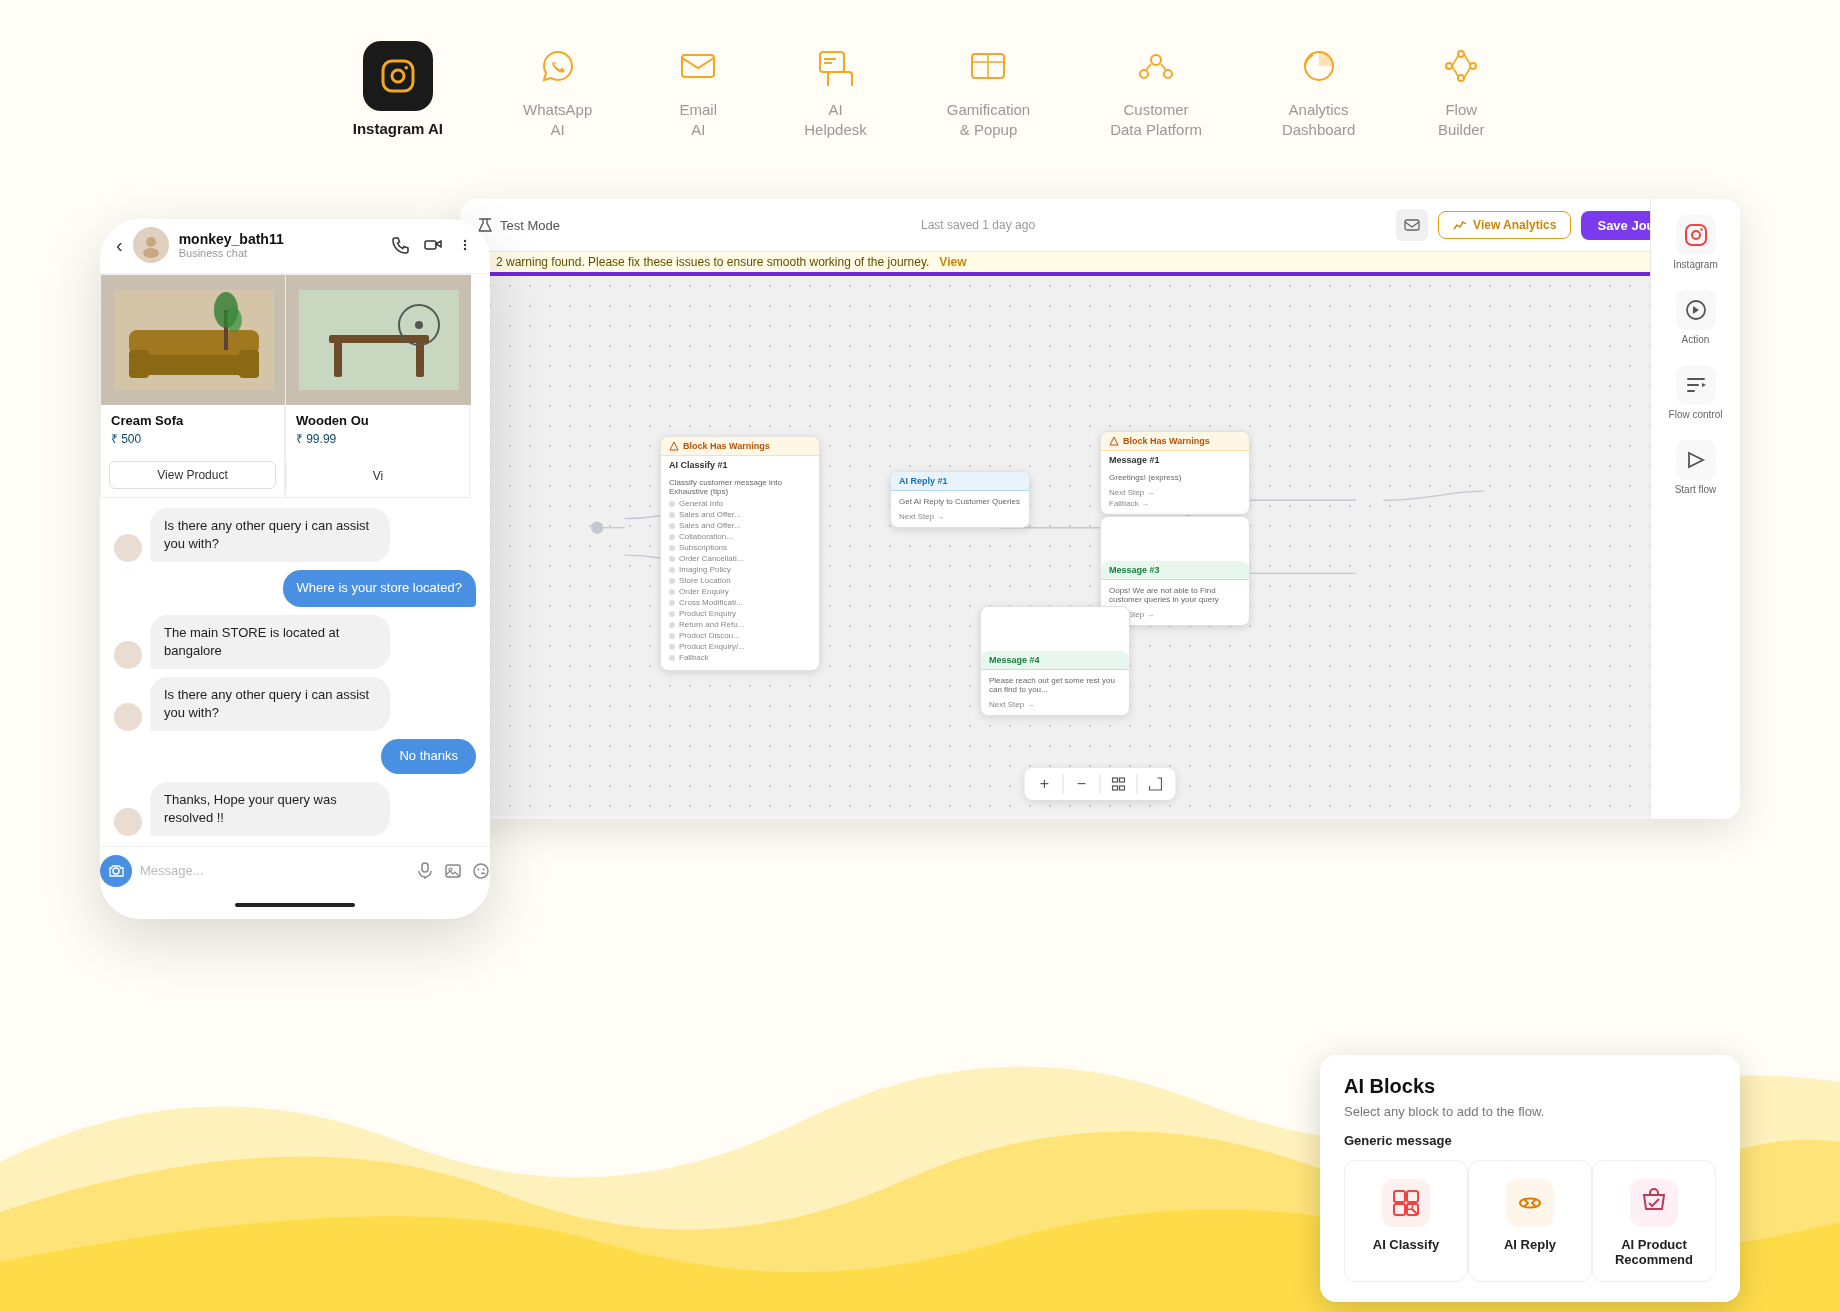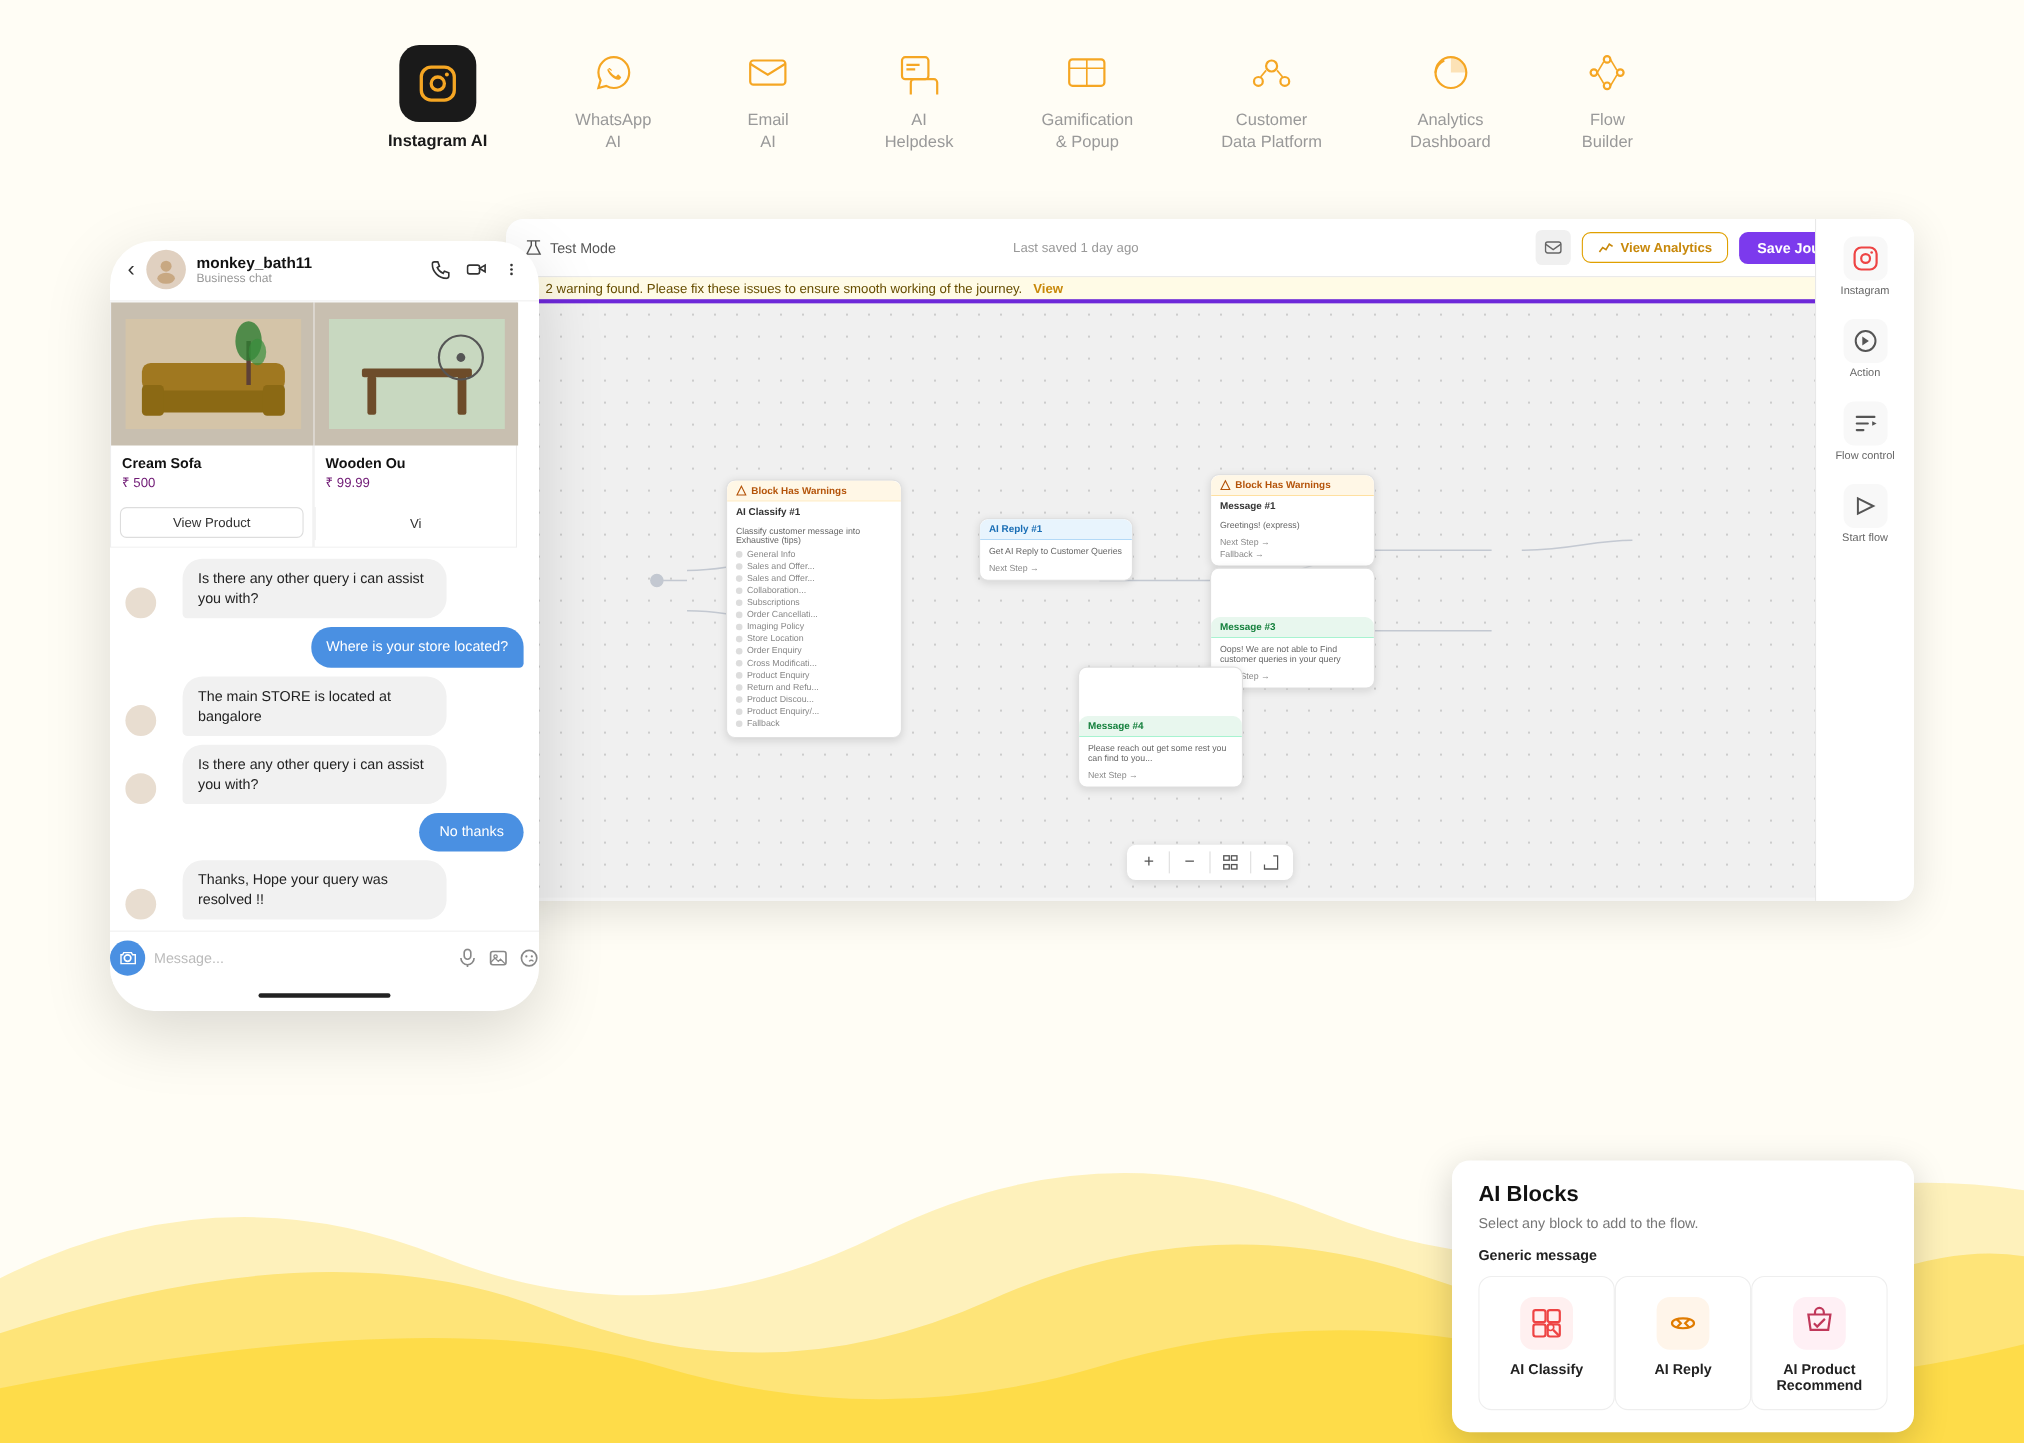--- a/index.html
+++ b/index.html
@@ -174,21 +174,21 @@
     .product-info {
       padding: 8px 10px;
     }
     .product-name {
       font-size: 13px;
       font-weight: 600;
       color: #111;
     }
     .product-price {
       font-size: 12px;
-      color: #701a75;
+      color: #0c4a6e;
       margin-top: 2px;
     }
     .view-btn {
       display: block;
       width: calc(100% - 16px);
       margin: 6px 8px 8px;
       padding: 6px;
       background: #fff;
       border: 1.5px solid #ddd;
       border-radius: 6px;
@@ -213,21 +213,21 @@
     
     .chat-area {
       padding: 10px 14px;
       display: flex;
       flex-direction: column;
       gap: 8px;
       background: #fff;
     }
     .msg-received {
       display: flex;
-      gap: 24px;
+      gap: 8px;
       align-items: flex-end;
     }
     .msg-avatar {
       width: 28px;
       height: 28px;
       border-radius: 50%;
       background: #e8ddd0;
       flex-shrink: 0;
     }
     .msg-bubble-received {

